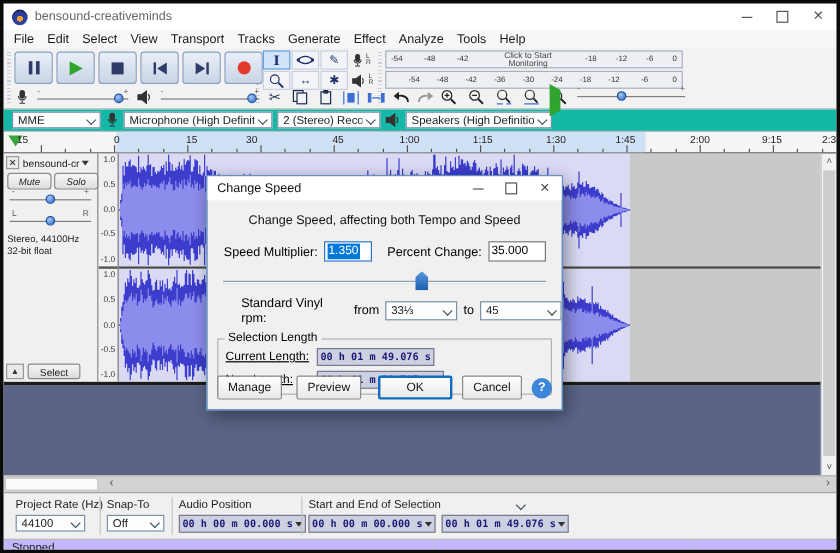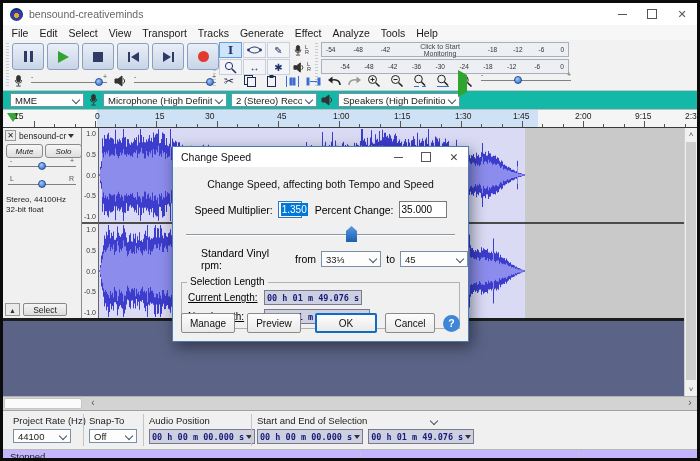--- a/index.html
+++ b/index.html
@@ -675,21 +675,21 @@
             </div>
           <div class="dlg-ctrl">
               <span class="wb-max"></span>
             </div>
           <div class="dlg-ctrl">✕</div>
         </div>
       </div>
       <div class="dlg-sub">Change Speed, affecting both Tempo and Speed</div>
       <div class="dlg-row1">
         <span>Speed Multiplier:</span>
-        <div class="input selected" style="width:24px">
+        <div class="input selected" style="width:40px">
             <span>1.350</span>
           </div>
         <span style="margin-left:8px">Percent Change:</span>
         <div class="input" style="width:48px">
             <span>35.000</span>
           </div>
       </div>
       <div class="dlg-slider">
         <div class="groove"></div>
         <div class="dlg-thumb"></div>

